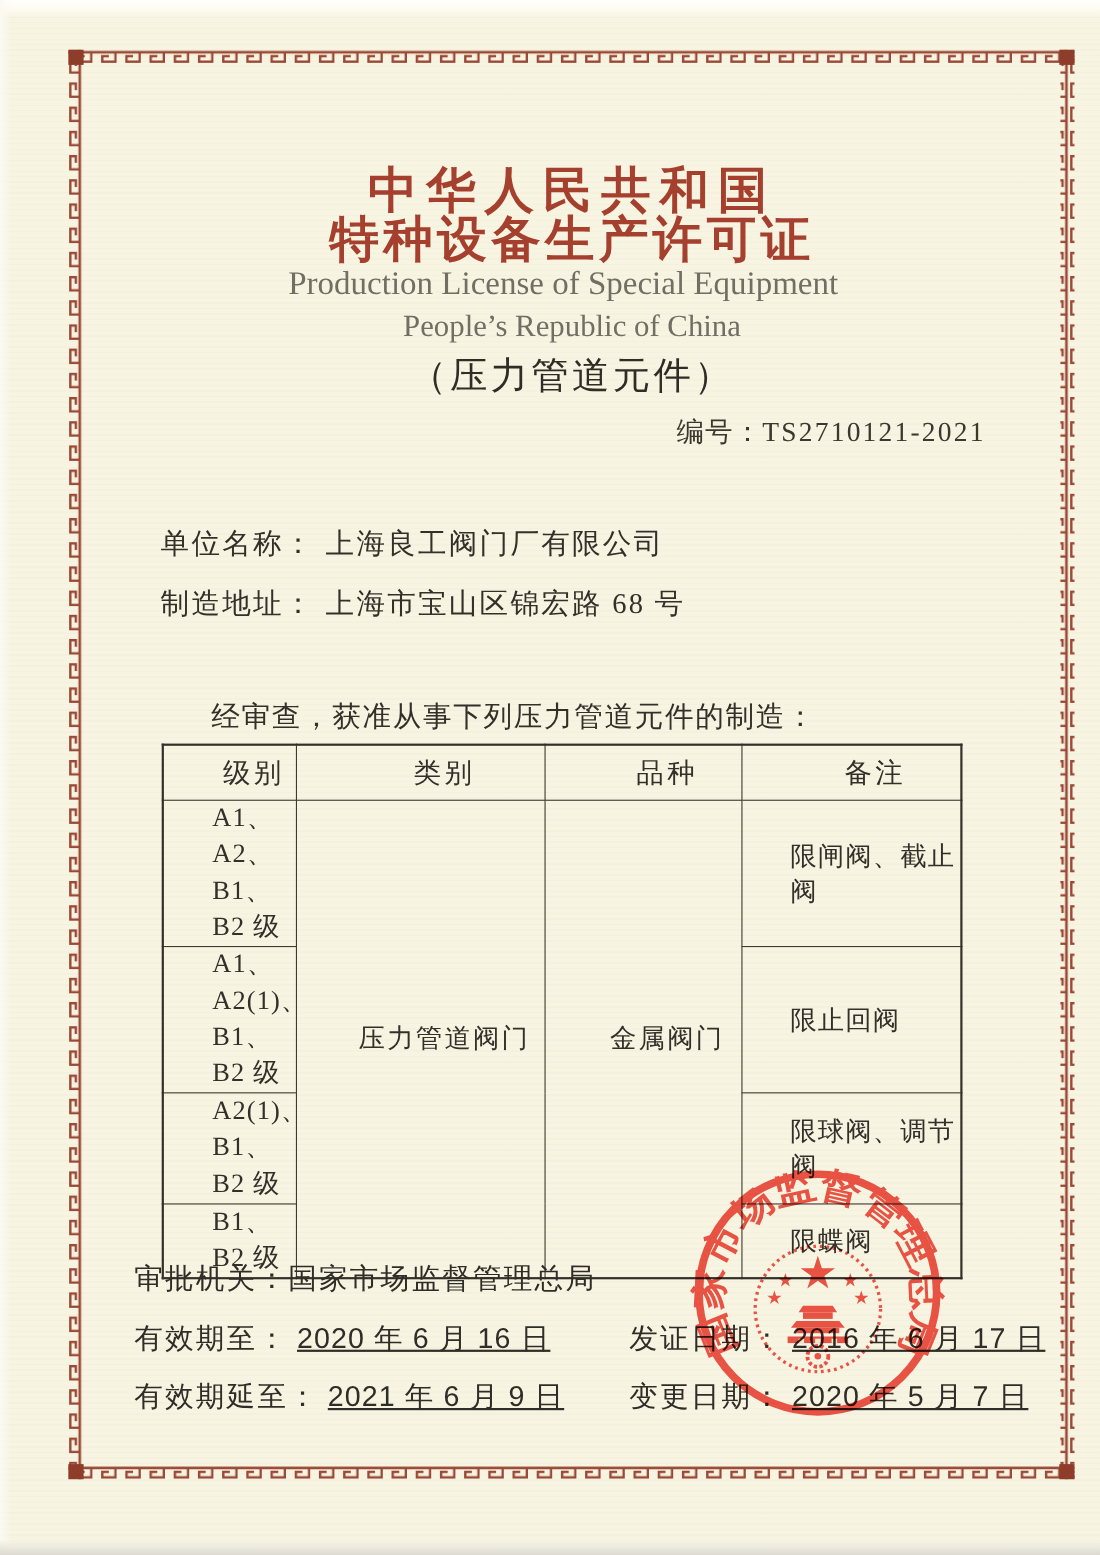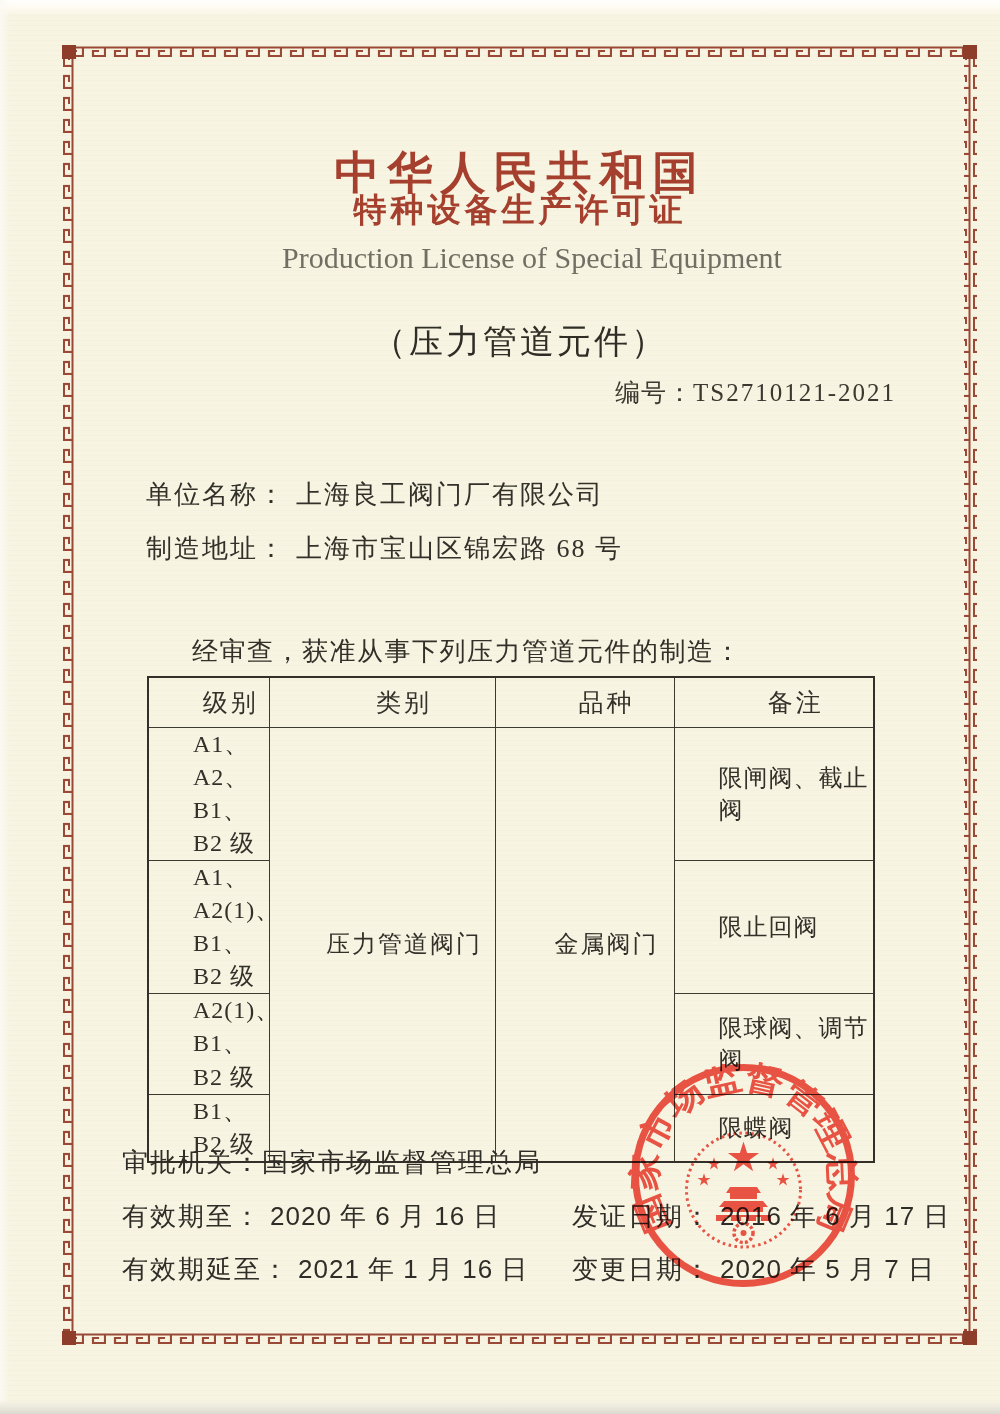--- a/index.html
+++ b/index.html
@@ -30,25 +30,25 @@
   }
   .frame { position: absolute; left: 62px; top: 45px; width: 915px; height: 1300px; }
 
   .title-cn-1 {
     position: absolute; left: 75px; top: 121px; width: 890px;
     text-align: center; font-size: 45px; font-weight: 700;
     letter-spacing: 8px; color: #a6402e; margin-top: 22px;
   }
   .title-cn-2 {
     position: absolute; left: 75px; top: 188px; width: 890px;
-    text-align: center; font-size: 33px; font-weight: 700;
+    text-align: center; font-size: 45px; font-weight: 700;
     letter-spacing: 4px; color: #a6402e;
   }
   .title-en-1 {
-    position: absolute; left: 87px; top: 241px; width: 890px;
+    position: absolute; left: 67px; top: 241px; width: 890px;
     text-align: center; font-size: 30px; color: #716f64;
   }
   .title-en-2 {
     position: absolute; left: 75px; top: 281px; width: 890px;
     text-align: center; font-size: 28px; color: #716f64;
   }
   .subtitle-cn {
     position: absolute; left: 75px; top: 319px; width: 890px;
     text-align: center; font-size: 34px; color: #2f2d26; letter-spacing: 3px;
   }
@@ -90,21 +90,21 @@
   .row-2  { height: 104px; }
   .row-3  { height: 66px; }
   .row-4  { height: 64px; }
 
   .footer-line { position: absolute; font-size: 26px; color: #2f2d27; letter-spacing: 2px; z-index: 2; }
   .fl-authority { left: 122px; top: 1145px; text-align: center; }
   .fl-valid     { left: 122px; top: 1199px; }
   .fl-extended  { left: 122px; top: 1252px; }
   .fl-issue     { left: 572px; top: 1199px; }
   .fl-change    { left: 572px; top: 1252px; }
-  .date-val { font-family: "Liberation Sans", "DejaVu Sans", sans-serif; letter-spacing: 1px; margin-left: 8px; }
+  .date-val { font-family: "Liberation Sans", "DejaVu Sans", sans-serif; letter-spacing: 1px; margin-left: 8px; text-decoration: underline; }
 
   .seal {
     position: absolute; left: 627px; top: 1059px; width: 233px; height: 233px;
     z-index: 3; mix-blend-mode: multiply; opacity: 0.93;
   }
 </style>
 </head>
 <body>
 
 <div class="page">
@@ -128,20 +128,21 @@
     <rect x="902" y="0" width="13" height="1300" fill="url(#mv)"></rect>
     <rect x="0" y="0" width="14" height="14" fill="#8e3d2b"></rect>
     <rect x="901" y="0" width="14" height="14" fill="#8e3d2b"></rect>
     <rect x="0" y="1286" width="14" height="14" fill="#8e3d2b"></rect>
     <rect x="901" y="1286" width="14" height="14" fill="#8e3d2b"></rect>
   </svg>
 
   <h1 class="title-cn-1">中华人民共和国</h1>
   <h1 class="title-cn-2">特种设备生产许可证</h1>
   <p class="title-en-1">Production License of Special Equipment</p>
+  <p class="title-en-2">People’s Republic of China</p>
   <p class="subtitle-cn">（压力管道元件）</p>
 
   <div class="license-no">
     <span>编号：</span><span class="num">TS2710121-2021</span>
   </div>
 
   <div class="field field-unit">
     <span>单位名称：</span><span class="value">上海良工阀门厂有限公司</span>
   </div>
   <div class="field field-addr">
@@ -189,21 +190,21 @@
   </tbody>
     </table>
 
   <div class="footer-line fl-authority">
     <span>审批机关：</span><span>国家市场监督管理总局</span>
   </div>
   <div class="footer-line fl-valid">
     <span>有效期至：</span><span class="date-val">2020 年 6 月 16 日</span>
   </div>
   <div class="footer-line fl-extended">
-    <span>有效期延至：</span><span class="date-val">2021 年 1 月 16 日</span>
+    <span>有效期延至：</span><span class="date-val">2021 年 6 月 9 日</span>
   </div>
   <div class="footer-line fl-issue">
     <span>发证日期：</span><span class="date-val">2016 年 6 月 17 日</span>
   </div>
   <div class="footer-line fl-change">
     <span>变更日期：</span><span class="date-val">2020 年 5 月 7 日</span>
   </div>
 
   <svg class="seal" viewBox="0 0 233 233" xmlns="http://www.w3.org/2000/svg">
     <defs>

